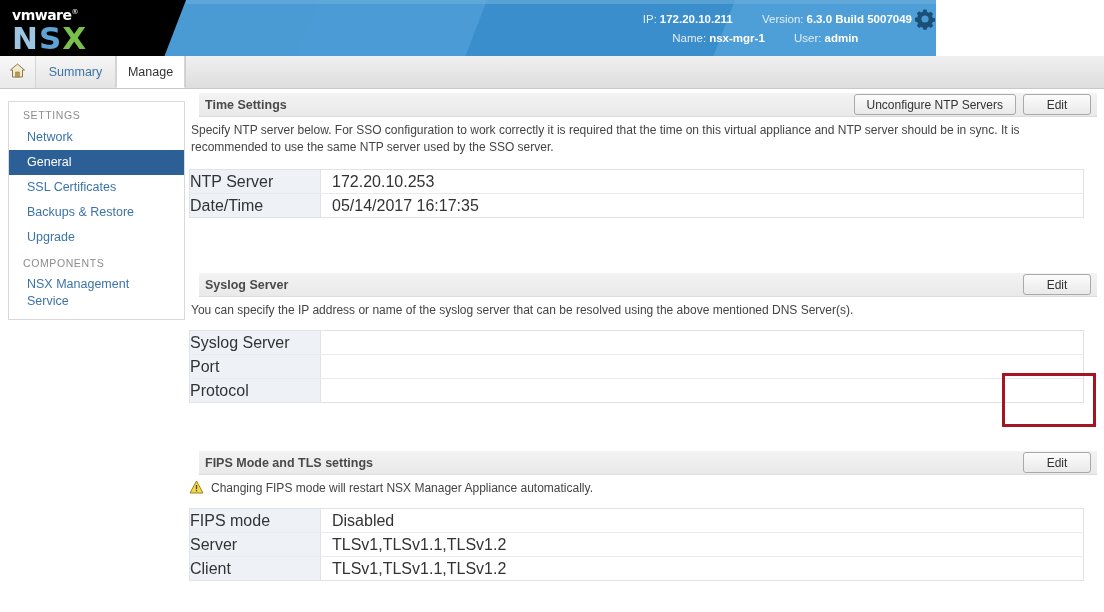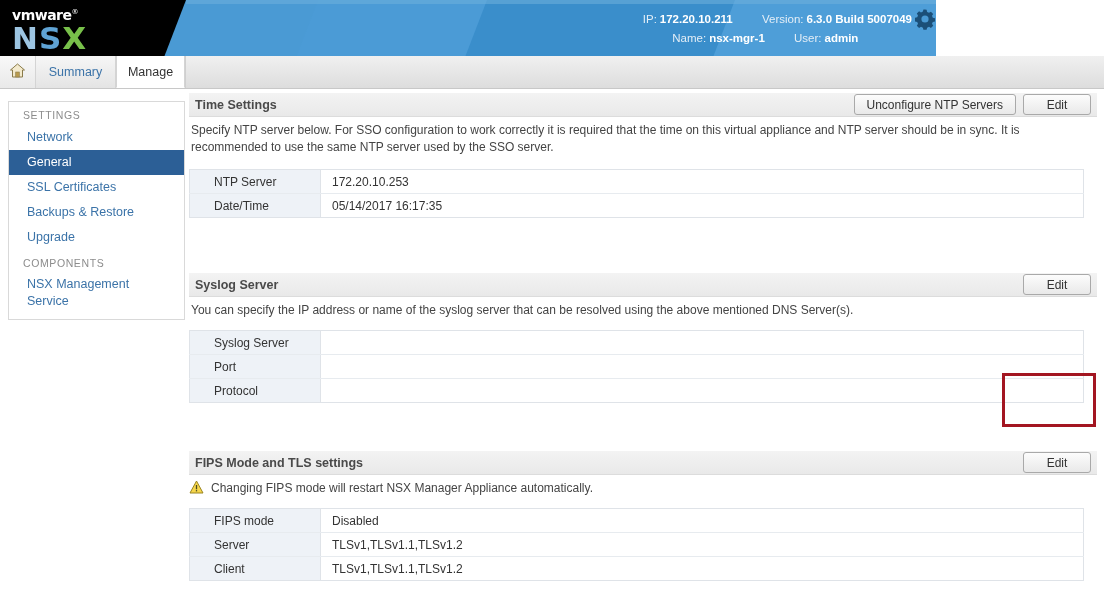--- a/index.html
+++ b/index.html
@@ -170,21 +170,21 @@
 
   
   .main { position: absolute; left: 189px; top: 0px; width: 908px; }
 
   .section { position: relative; margin-bottom: 0; }
   .sec-head {
     position: relative;
     height: 24px;
     background: linear-gradient(#f3f3f3, #e9e9e9);
     border-bottom: 1px solid #dcdcdc;
-    display: flex; align-items: center;
+    display: flex; align-items: center; margin-left: 10px;
   }
   .sec-title {
     font-size: 12.5px; color: #4a4a4a; font-weight: bold;
     padding-left: 6px;
   }
   .sec-desc {
     font-size: 12px; color: #444444;
     line-height: 17px;
     padding: 5px 2px 7px 2px;
     max-width: 860px;
@@ -217,24 +217,24 @@
   
   .dtable {
     width: 895px;
     border-collapse: collapse;
     margin-top: 6px;
     border: 1px solid #dfe3e8;
     table-layout: fixed;
   }
   .dtable td {
     height: 24px;
-    font-size: 12px;
+    font-size: 16px;
     color: #333333;
     border-bottom: 1px solid #e7ebef;
-    padding: 0 0 0 24px;
+    padding: 0 0 0 0;
     vertical-align: middle;
   }
   .dtable tr:last-child td { border-bottom: none; }
   .dtable td.lab {
     width: 131px;
     background: #eef2f7;
     color: #333333;
     border-right: 1px solid #dfe3e8;
   }
   .dtable td.val { background: #ffffff; padding-left: 11px; }

